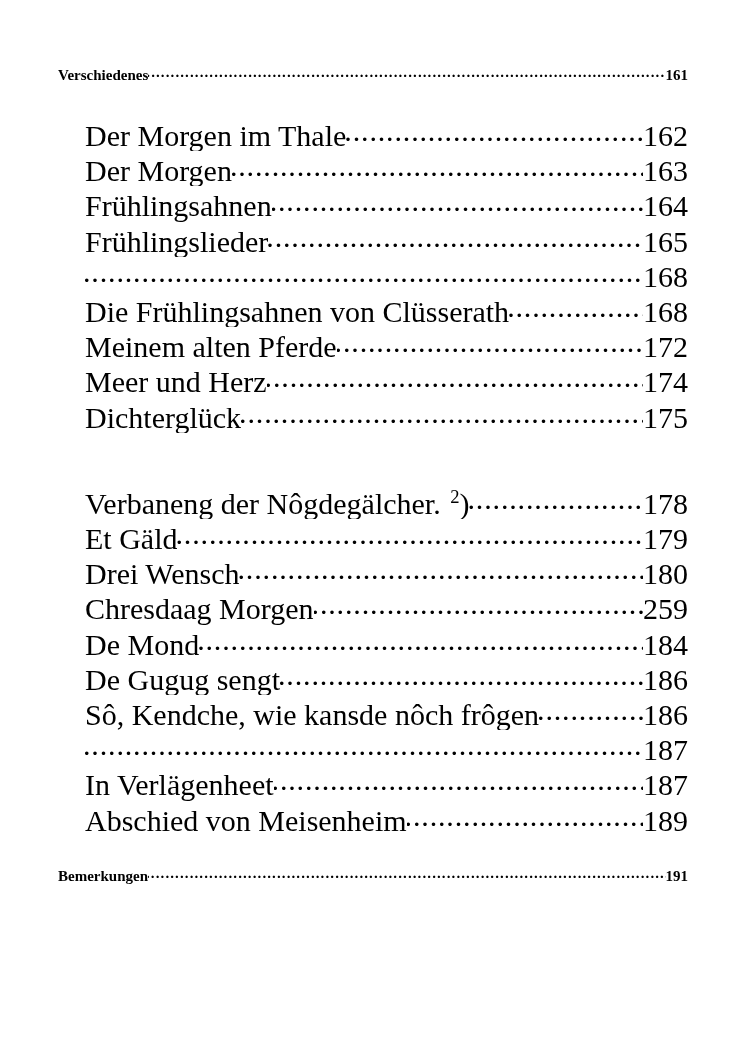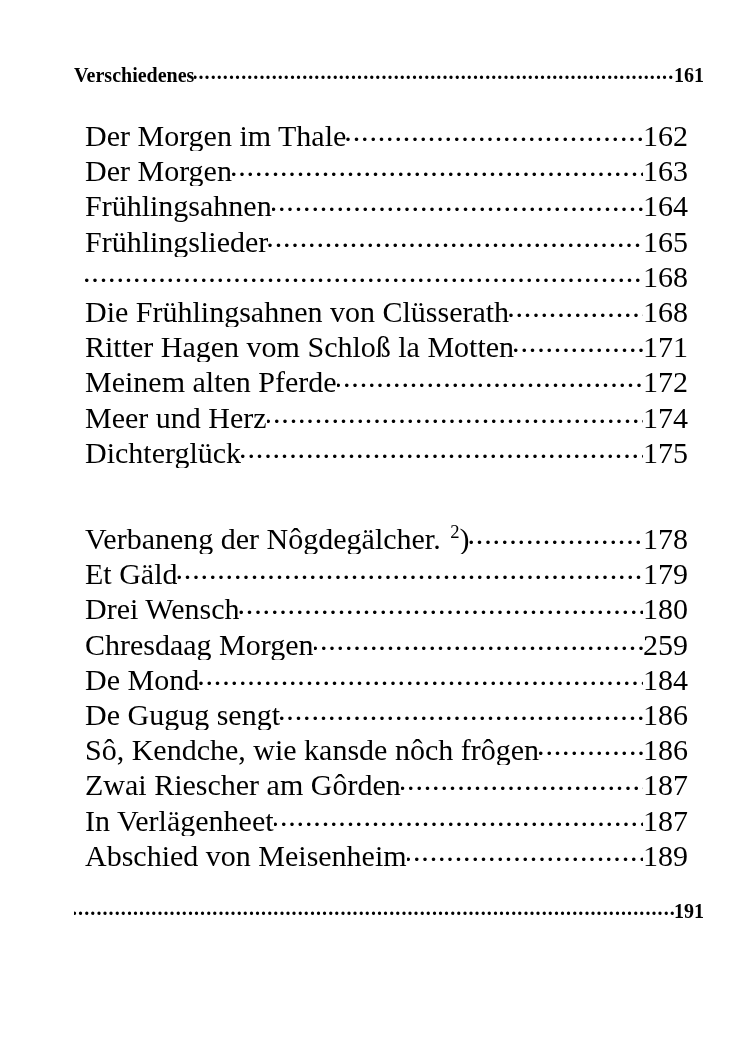--- a/index.html
+++ b/index.html
@@ -62,23 +62,23 @@
   }
   .row .pageno {
     flex: 0 0 auto;
     text-align: center;
     padding-left: 0;
   }
 
   
   .section-head {
     font-weight: bold;
-    font-size: 20px;
+    font-size: 15px;
     line-height: 30px;
-    margin-left: 16px;
+    margin-left: 0;
   }
   .section-head .leader::before {
     letter-spacing: 1.1px;
     font-weight: bold;
   }
   .section-head .pageno {
     font-weight: bold;
   }
 
   
@@ -141,25 +141,20 @@
         <div class="row entry">
           <span class="leader"></span>
           <span class="pageno">168</span>
         </div>
         <div class="row entry">
           <span class="title">Die Frühlingsahnen von Clüsserath</span>
           <span class="leader"></span>
           <span class="pageno">168</span>
         </div>
         <div class="row entry">
-          <span class="title">Ritter Hagen vom Schloß la Motten</span>
-          <span class="leader"></span>
-          <span class="pageno">171</span>
-        </div>
-        <div class="row entry">
           <span class="title">Meinem alten Pferde</span>
           <span class="leader"></span>
           <span class="pageno">172</span>
         </div>
         <div class="row entry">
           <span class="title">Meer und Herz</span>
           <span class="leader"></span>
           <span class="pageno">174</span>
         </div>
         <div class="row entry">
@@ -200,34 +195,34 @@
           <span class="title">De Gugug sengt</span>
           <span class="leader"></span>
           <span class="pageno">186</span>
         </div>
         <div class="row entry">
           <span class="title">Sô, Kendche, wie kansde nôch frôgen</span>
           <span class="leader"></span>
           <span class="pageno">186</span>
         </div>
         <div class="row entry">
-          <span class="title">Zwai Riescher am Gôrden</span>
           <span class="leader"></span>
           <span class="pageno">187</span>
         </div>
         <div class="row entry">
           <span class="title">In Verlägenheet</span>
           <span class="leader"></span>
           <span class="pageno">187</span>
         </div>
         <div class="row entry">
           <span class="title">Abschied von Meisenheim</span>
           <span class="leader"></span>
           <span class="pageno">189</span>
         </div>
       </div>
       <div class="block-gap-after-entries"></div>
       <div class="row section-head">
+        <span class="title">Bemerkungen</span>
         <span class="leader"></span>
         <span class="pageno">191</span>
       </div>
     </div>
 </div>
 
 </body></html>

